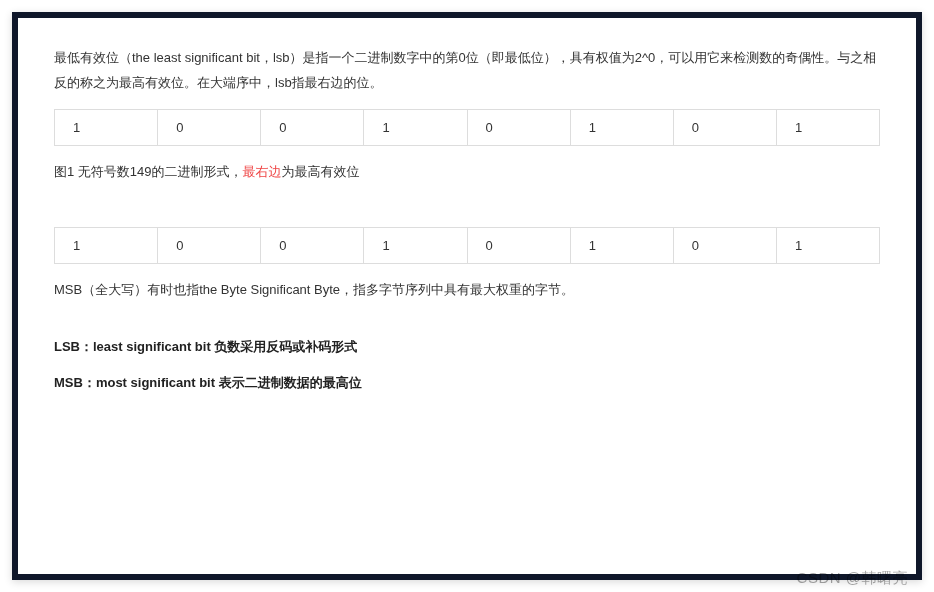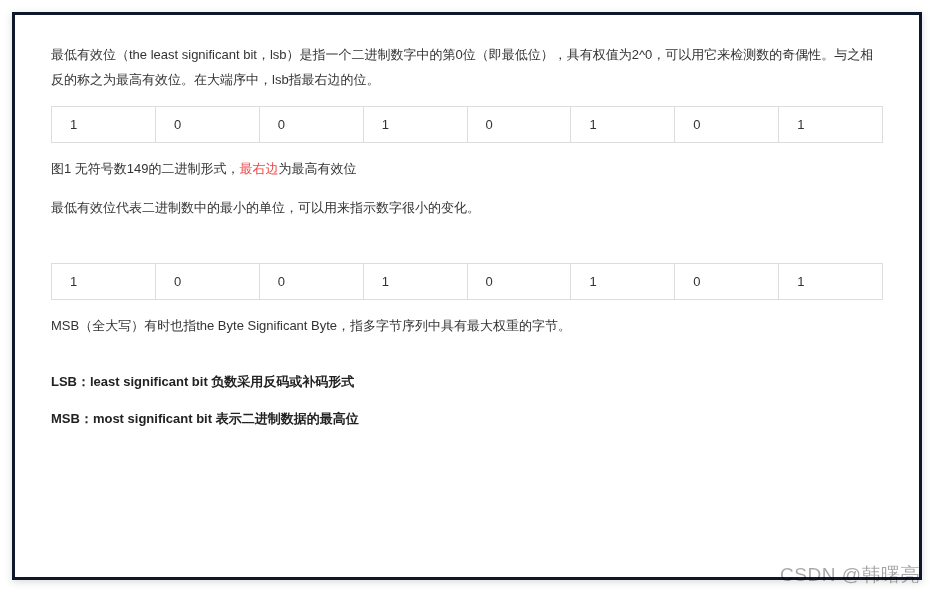--- a/index.html
+++ b/index.html
@@ -7,21 +7,21 @@
     margin: 0;
     padding: 12px;
     font-family: -apple-system, "PingFang SC", "Microsoft YaHei", "Helvetica Neue", Arial, sans-serif;
     background: #fff;
     width: 934px;
     height: 592px;
     position: relative;
     overflow: hidden;
   }
   .content-wrapper {
-    border: 3px solid #0f172a;
+    border: 6px solid #0f172a;
     box-shadow: 0 2px 8px rgba(0,0,0,0.15);
     padding: 28px 36px 28px 36px;
     height: 568px;
     background: #fff;
     position: relative;
   }
   p {
     margin: 0 0 14px 0;
     font-size: 13px;
     line-height: 1.9;
@@ -42,23 +42,23 @@
   }
   .section-gap { height: 28px; }
   .bold-line {
     font-size: 13px;
     font-weight: 700;
     color: #222;
     margin: 0 0 12px 0;
   }
   .watermark {
     position: absolute;
-    right: 14px;
+    right: 26px;
     bottom: 4px;
-    font-size: 19px;
+    font-size: 15px;
     color: rgba(0,0,0,0.35);
     font-weight: 400;
     letter-spacing: 0.5px;
     pointer-events: none;
   }
 </style>
 </head>
 <body>
 
 <div class="content-wrapper">
@@ -77,21 +77,20 @@
       <td>0</td>
       <td>1</td>
     </tr>
   </tbody>
     </table>
 
   <p>
     <span>图1 无符号数149的二进制形式，</span><span class="red">最右边</span><span>为最高有效位</span>
   </p>
 
-  <p>最低有效位代表二进制数中的最小的单位，可以用来指示数字很小的变化。</p>
 
 
   <div class="section-gap"></div>
 
 
   <table>
     <tbody>
         <tr>
       <td>1</td>
       <td>0</td>

